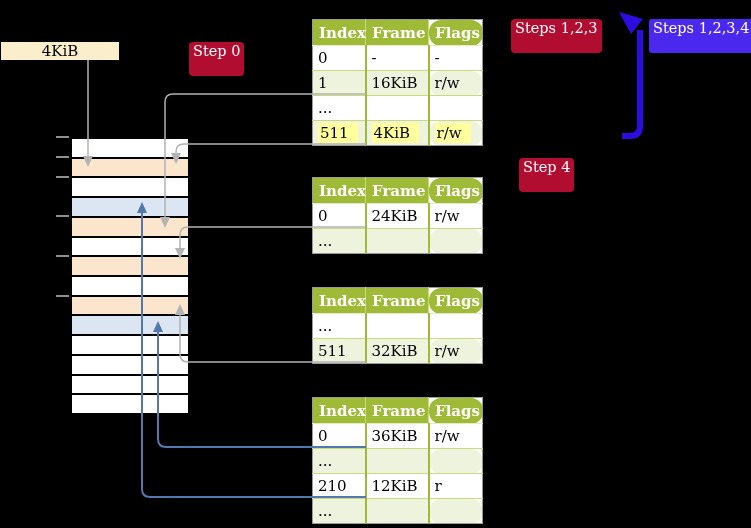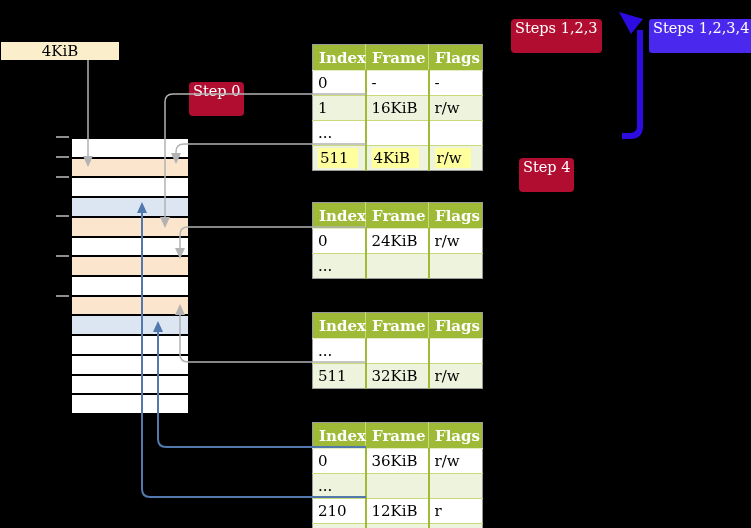--- a/index.html
+++ b/index.html
@@ -14,53 +14,53 @@
     font-size:15px; line-height:18px;
   }
   
   .badge {
     position:absolute; color:#fff; font-size:14.5px; line-height:18px;
     height:34px; text-align:center; border-radius:4px; padding:0 4px;
     white-space:nowrap;
   }
   .badge.red  { background:#b00d31; }
   .badge.blue { background:#4b28ee; border-radius:3px; }
-  .b-step0    { left:189px; top:42px;margin-top:40px; }
+  .b-step0    { left:189px; top:42px; }
   .b-steps123 { left:511px; top:19px; }
   .b-steps1234{ left:649px; top:19px; }
   .b-step4    { left:519px; top:158px;text-align:center; }
   
   .memory {
     position:absolute; left:70px; top:137px; width:120px; height:278px;
     display:flex; flex-direction:column;
     border:2px solid #000; box-sizing:border-box; background:#000;
   }
   .mrow { flex:1; border-bottom:2px solid #000; }
   .mrow:last-child { border-bottom:none; }
   .mrow.white  { background:#ffffff; }
   .mrow.orange { background:#fce5cd; }
   .mrow.blue   { background:#dbe6f2; }
   .tick { position:absolute; left:56px; width:13px; height:2px; background:#8f8f8f; }
   
   .tablebox { position:absolute; left:312px; width:170px; }
   table.ptable {
     border-collapse:collapse; table-layout:fixed; width:170px;
-    background:#fff; border:1px solid #9a9a9a;margin-top:25px;
+    background:#fff; border:1px solid #9a9a9a;
   }
   .ptable th {
     background:#9fba36; color:#fff; font-weight:bold; font-size:15px;
     height:25px; text-align:left; padding:0 0 0 6px;
     border-right:1px solid #c9d97c; border-bottom:1px solid #e4ecc4;
   }
   .ptable td {
     font-size:15px; color:#000; height:24px; padding:0 0 0 5px;
     border-right:2px solid #9fba36; border-top:1px solid #c9d97c;
     overflow:hidden; white-space:nowrap;
   }
-  .ptable th:last-child, .ptable td:last-child { border-right:none; }
+  .ptable th:last-child, .ptable td:last-child { border-right:none;border-radius:12px; }
   .ptable tr.shade td { background:#eef3de; }
   .hl { background:#ffff9e; padding:1px 9px 1px 2px; }
   .col-index { width:53px; } .col-frame { width:63px; } .col-flags { width:54px; }
   
   svg.arrows { position:absolute; left:0; top:0; z-index:5; pointer-events:none; }
 </style>
 </head>
 <body>
 
 <div class="canvas">

